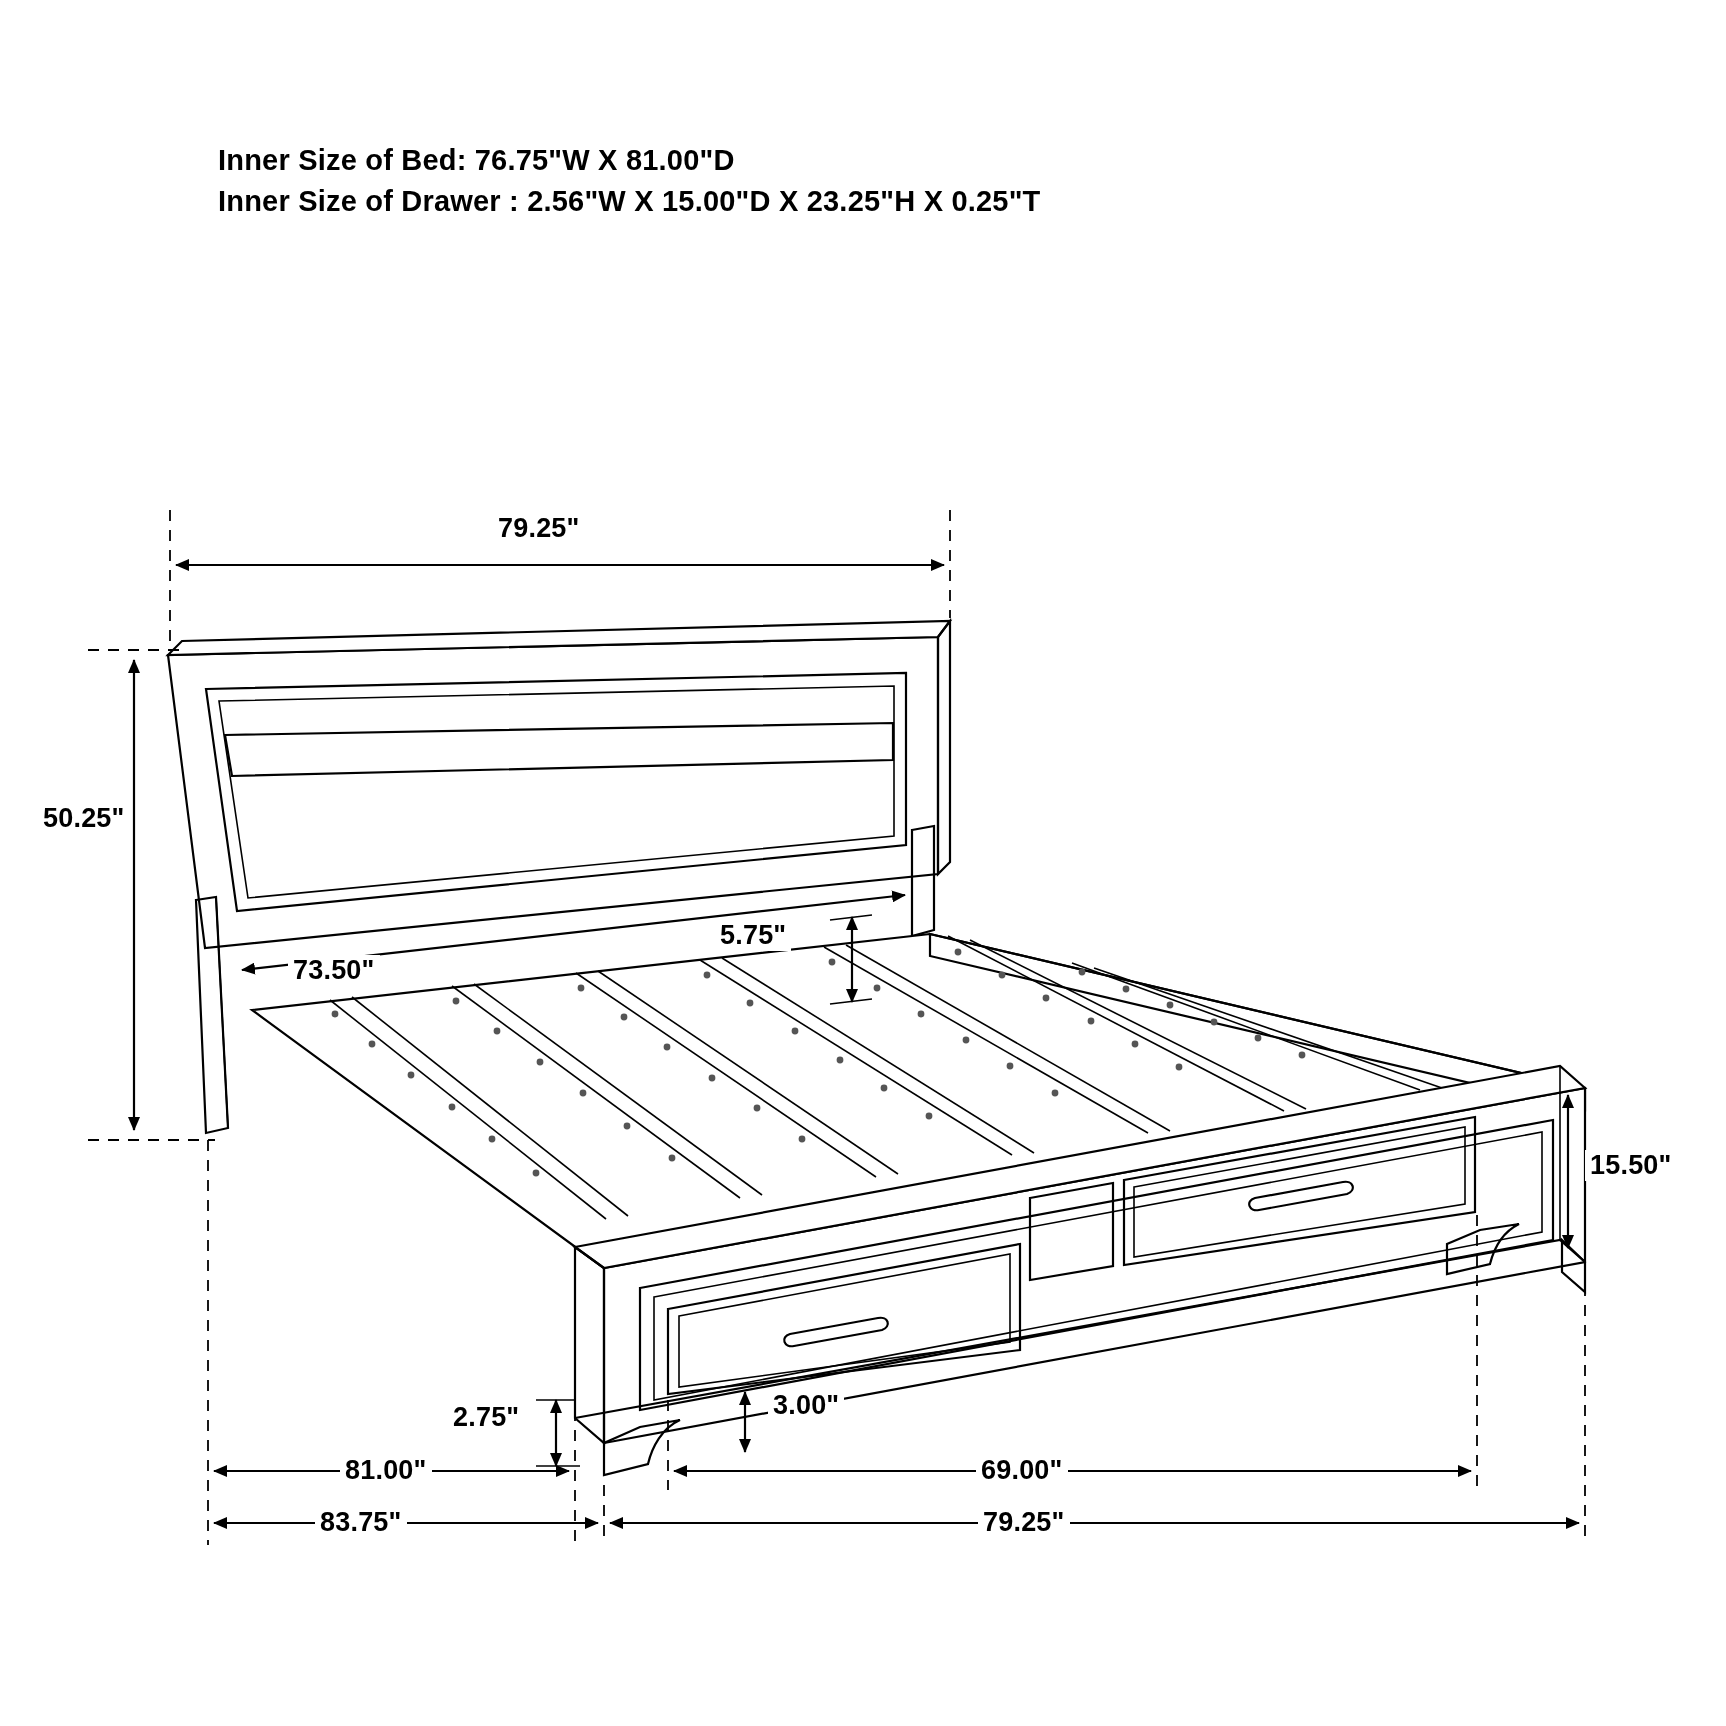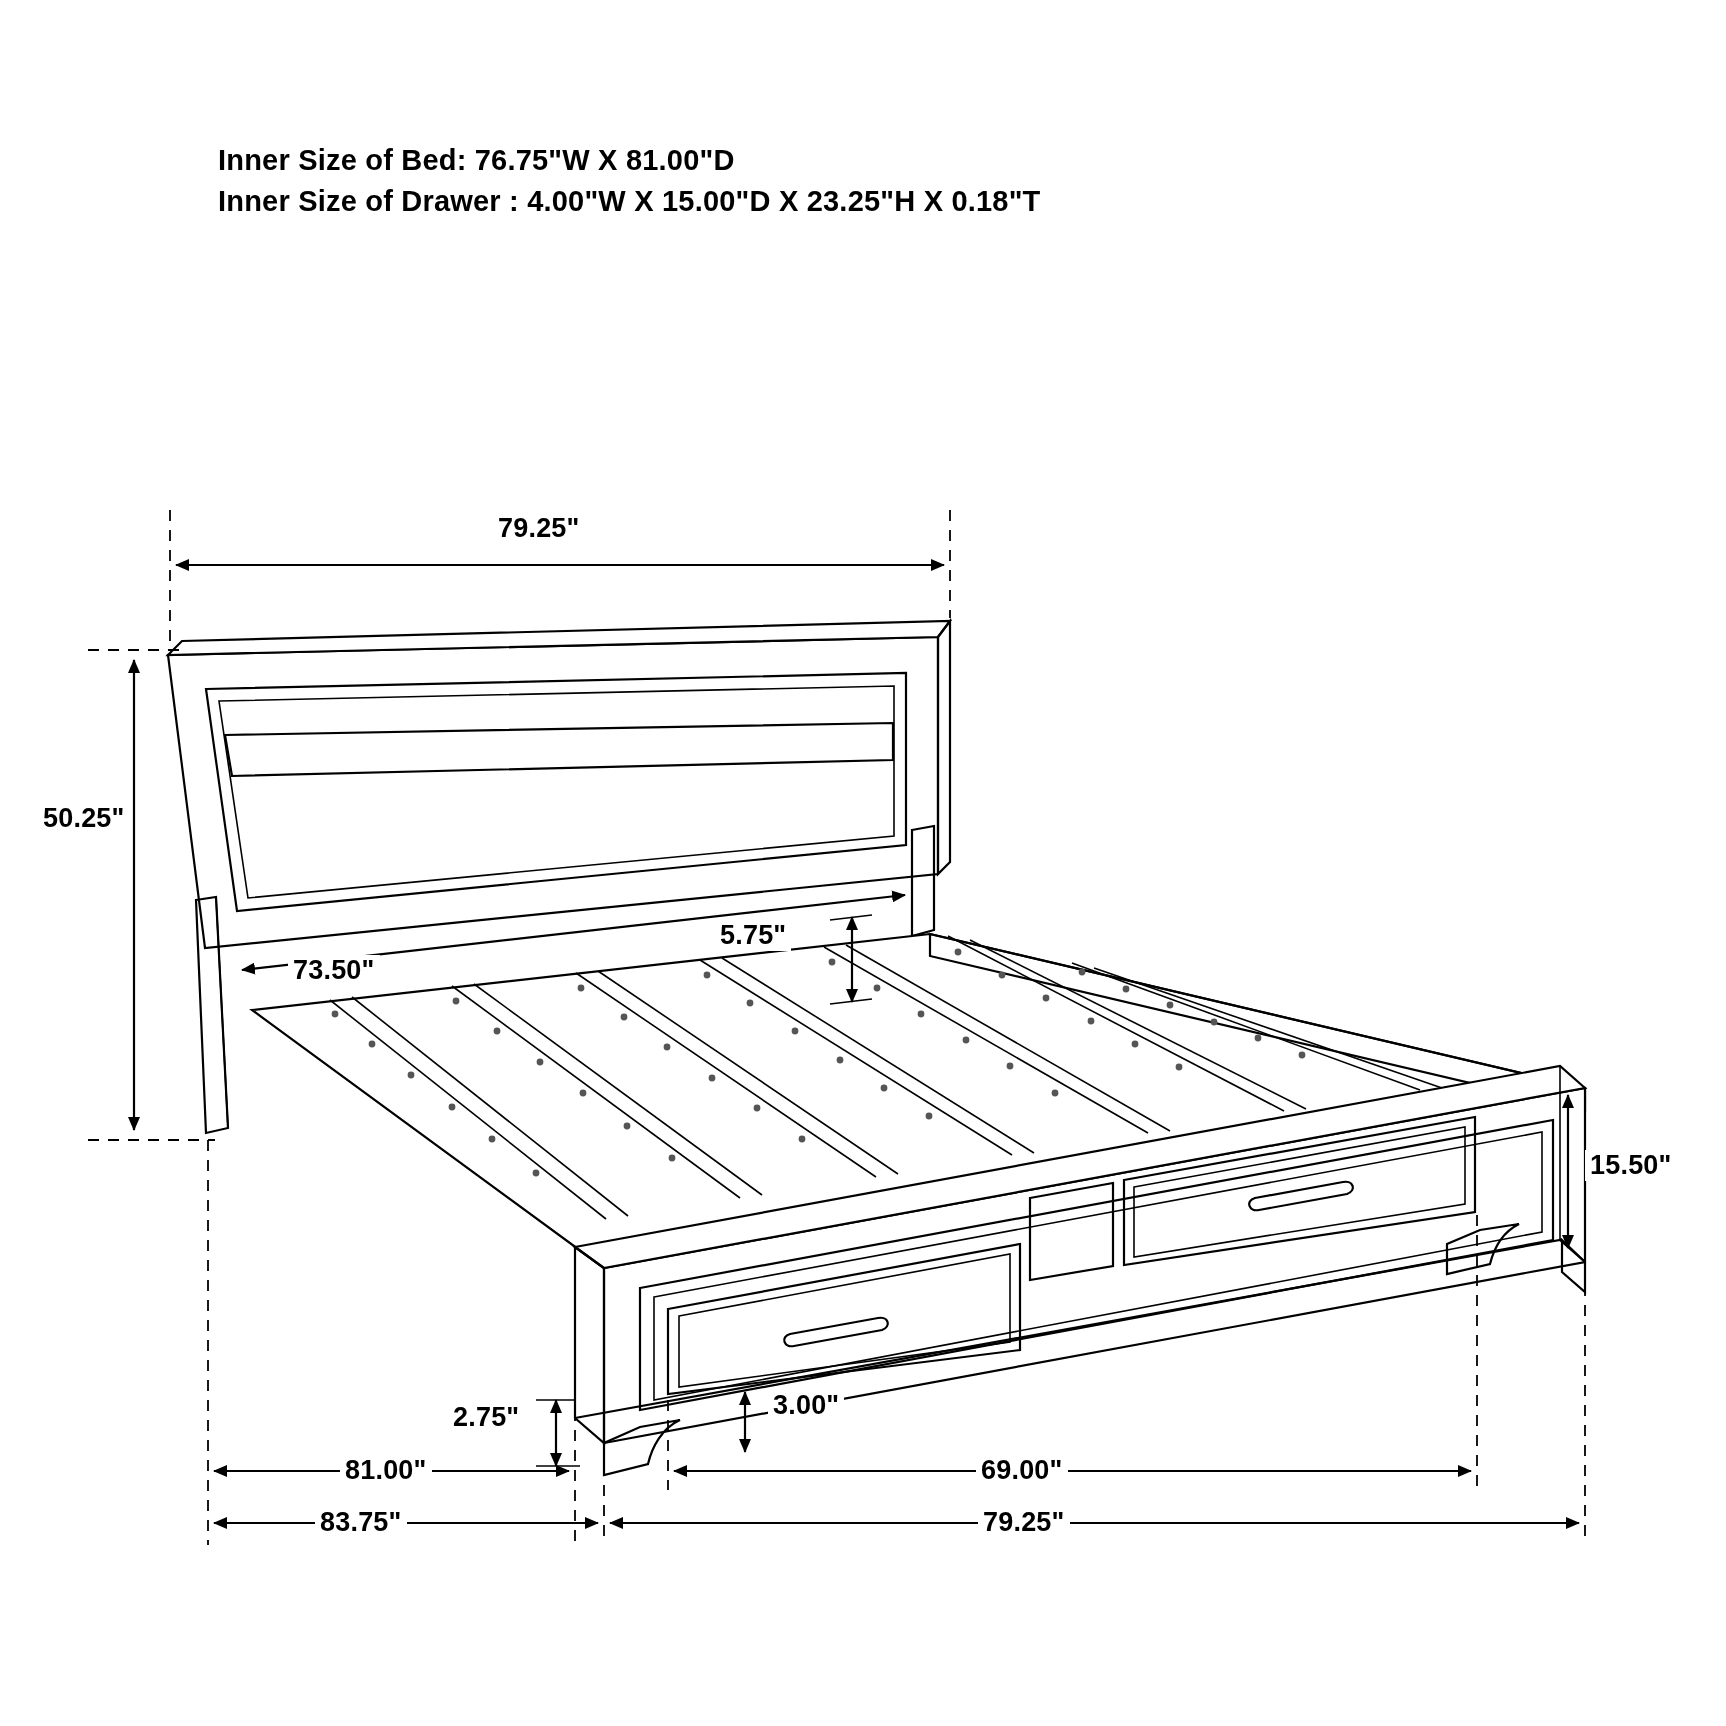--- a/index.html
+++ b/index.html
@@ -54,21 +54,21 @@
   .fillw { fill: #ffffff; }
   .speck { fill: #555; }
 </style>
 </head>
 <body>
 
 <div id="diagram-root">
 
   <div class="note-block">
     <span class="note-line">Inner Size of Bed: 76.75"W X 81.00"D</span>
-    <span class="note-line">Inner Size of Drawer : 4.00"W X 15.00"D X 23.25"H X 0.18"T</span>
+    <span class="note-line">Inner Size of Drawer : 2.56"W X 15.00"D X 23.25"H X 0.25"T</span>
   </div>
 
   <svg class="draw" viewBox="0 0 1726 1726">
     <defs>
       <marker id="arrEnd" markerWidth="14" markerHeight="12" refX="13" refY="6" orient="auto" markerUnits="userSpaceOnUse">
         <path d="M0,0 L14,6 L0,12 z" fill="#000"></path>
       </marker>
       <marker id="arrStart" markerWidth="14" markerHeight="12" refX="1" refY="6" orient="auto" markerUnits="userSpaceOnUse">
         <path d="M14,0 L0,6 L14,12 z" fill="#000"></path>
       </marker>

